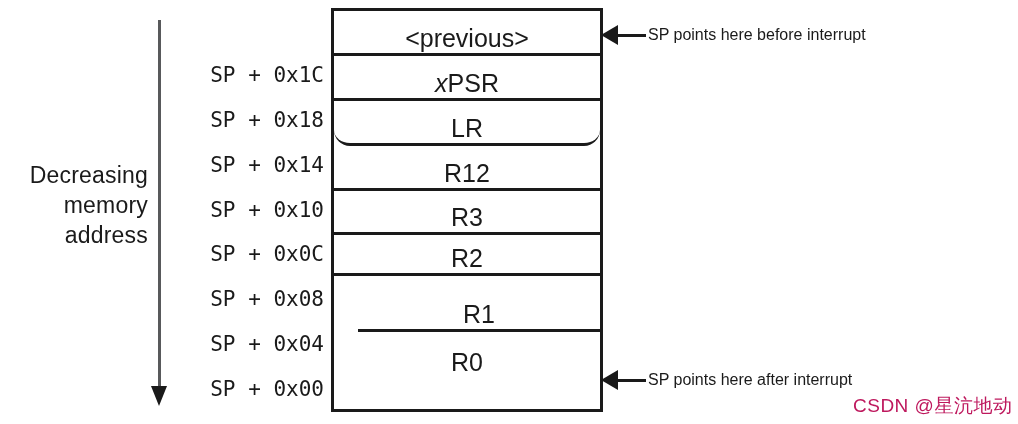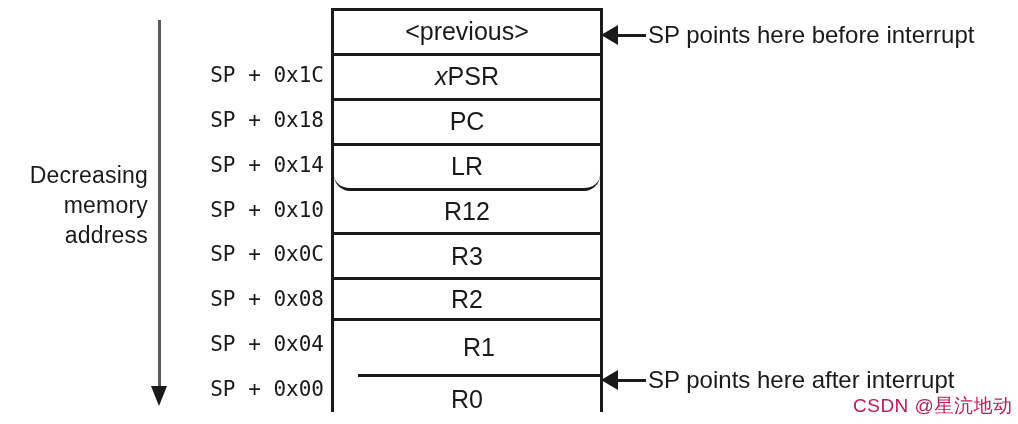--- a/index.html
+++ b/index.html
@@ -88,21 +88,21 @@
     border: 3px solid #1a1a1a;
     box-sizing: border-box;
     background: #ffffff;
   }
   .stack-row {
     position: relative;
     height: 44.9px;
     box-sizing: border-box;
     border-bottom: 3px solid #1a1a1a;
     display: flex;
-    align-items: center;
+    align-items: flex-end;
     justify-content: center;
     font-size: 25px;
     color: #1a1a1a;
     background: #ffffff;
   }
   .stack-row:last-child { border-bottom: none; }
   .stack-row .ital { font-style: italic; }
 
   
   .callout {
@@ -120,21 +120,21 @@
     border-right: 17px solid #1a1a1a;
     flex: 0 0 auto;
   }
   .callout .arrowline {
     width: 28px;
     height: 3px;
     background: #1a1a1a;
     flex: 0 0 auto;
   }
   .callout .calloutlabel {
-    font-size: 24px;
+    font-size: 16px;
     color: #1a1a1a;
     white-space: nowrap;
     margin-left: 2px;
   }
   #callout-before { top: 20px; }
   #callout-after  { top: 365px; }
 
   
   #watermark {
     position: absolute;
@@ -174,23 +174,20 @@
     </div>
 
   <div id="stack-box">
       <div class="stack-row" style="height: 44.8889px;">
         <span>&lt;previous&gt;</span>
       </div>
       <div class="stack-row" style="height: 44.8889px;">
         <span class="ital">x</span>
         <span>PSR</span>
       </div>
-      <div class="stack-row" style="height: 44.8889px;">
-        <span>PC</span>
-      </div>
       <div class="stack-row" style="height: 44.8889px; border-radius: 16px;">
         <span>LR</span>
       </div>
       <div class="stack-row" style="height: 44.8889px;">
         <span>R12</span>
       </div>
       <div class="stack-row" style="height: 44.8889px;">
         <span>R3</span>
       </div>
       <div class="stack-row" style="height: 41px;">

